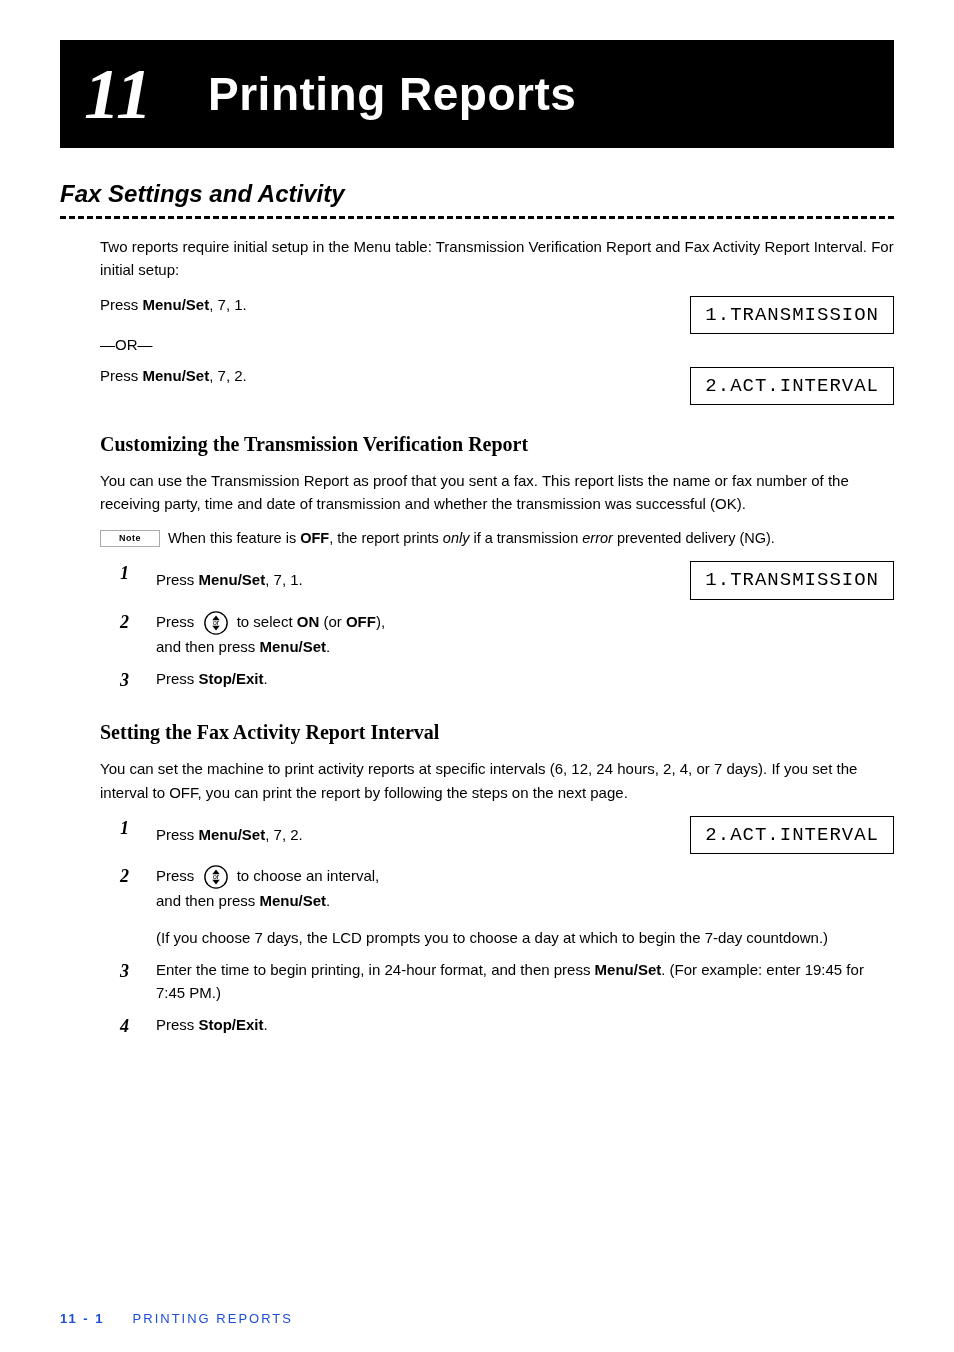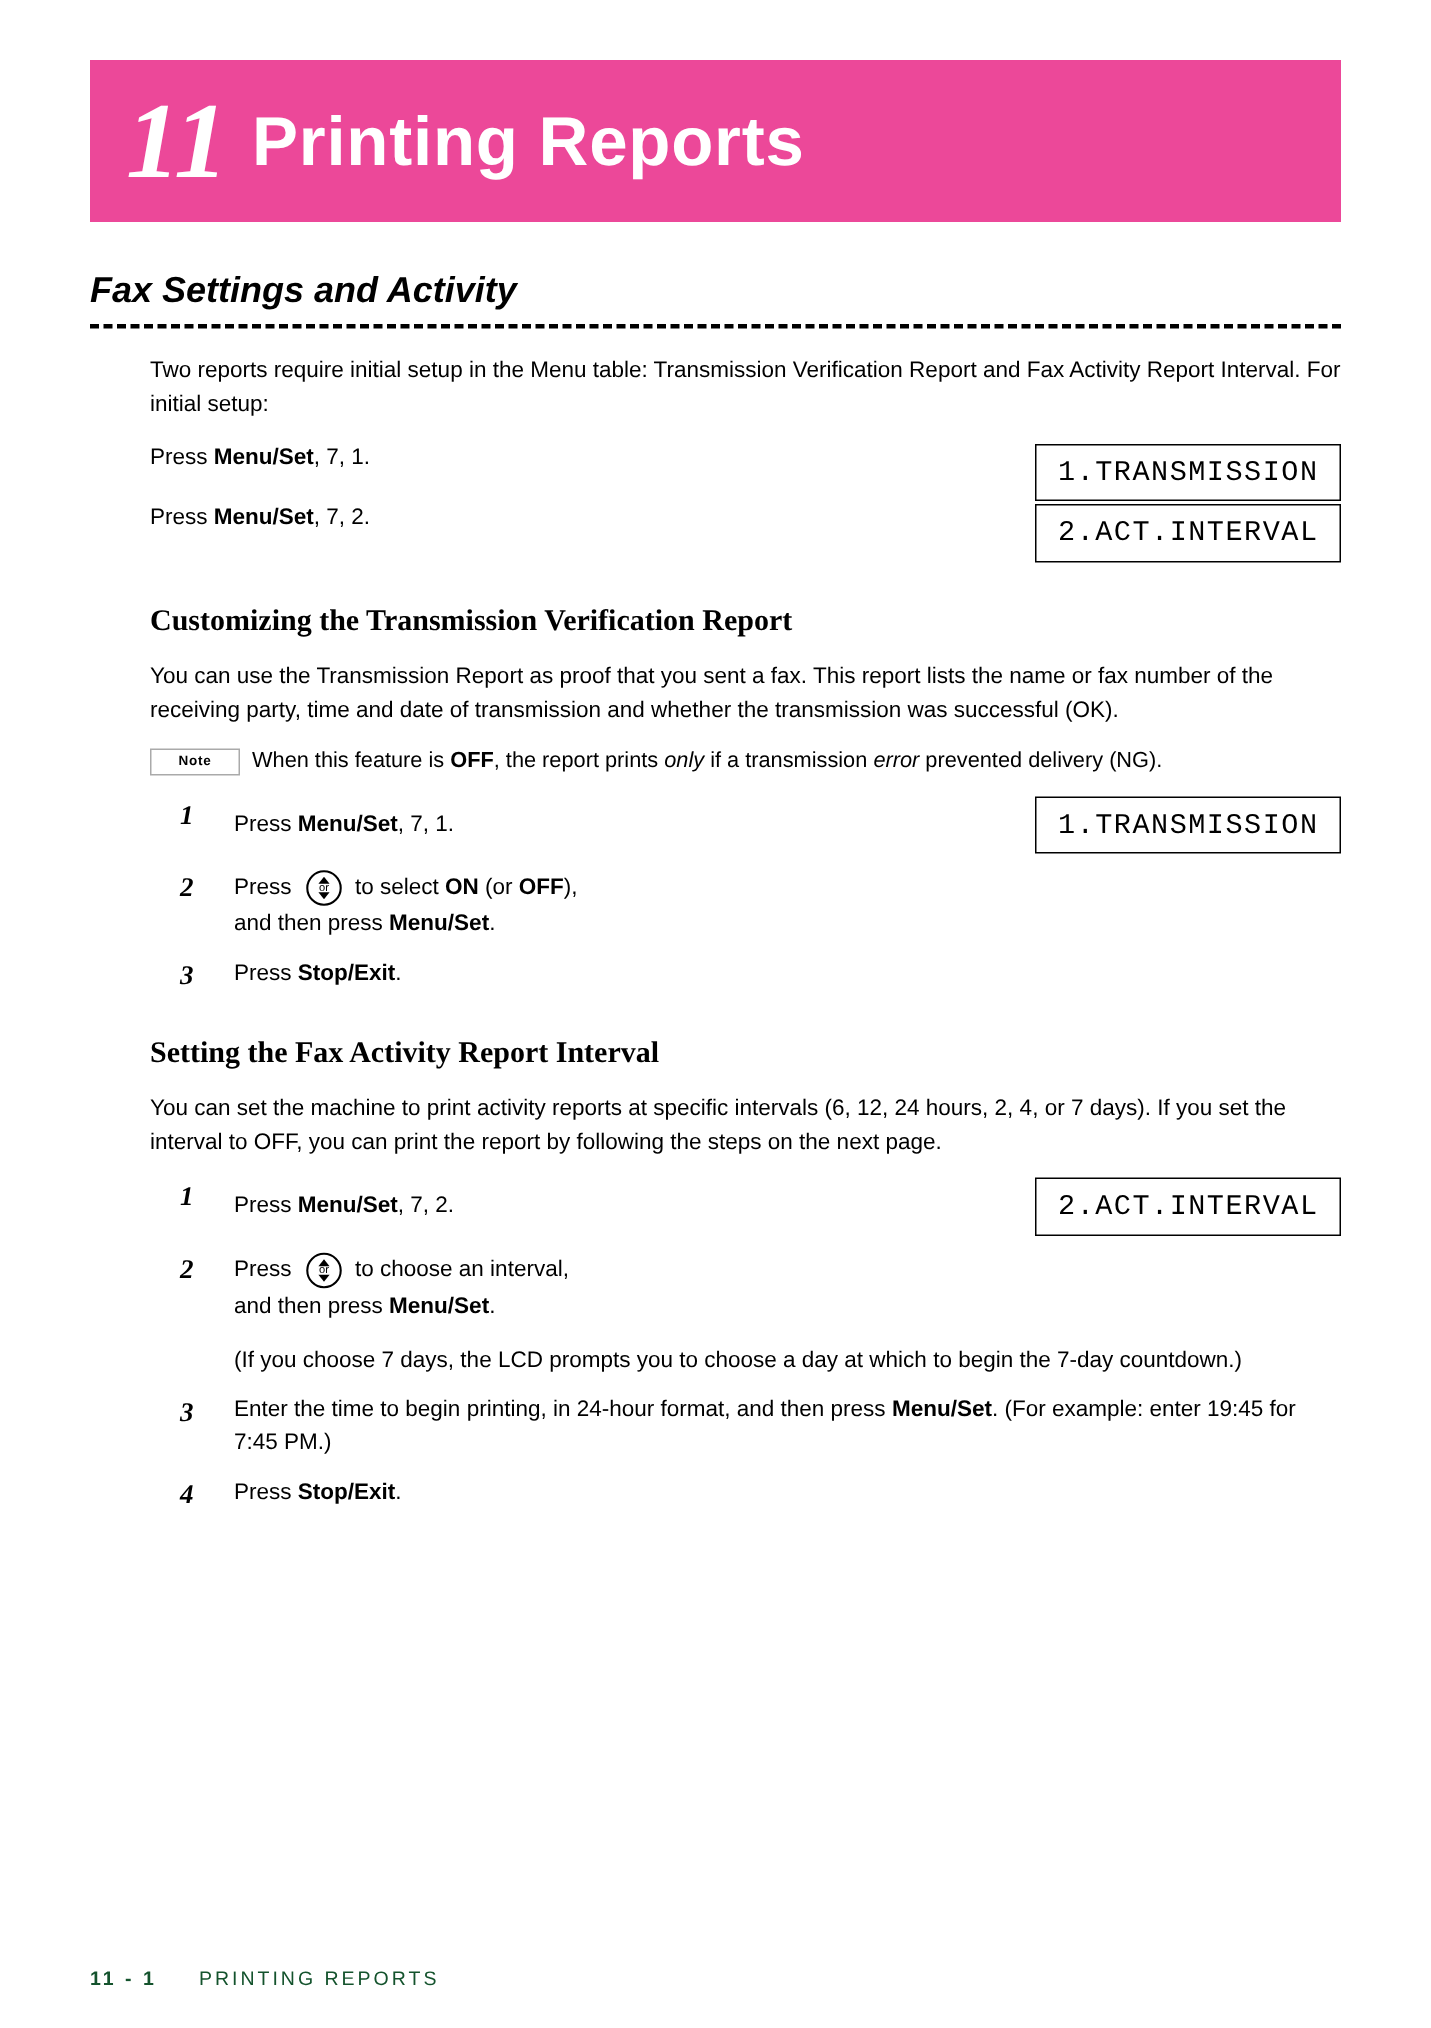--- a/index.html
+++ b/index.html
@@ -17,23 +17,24 @@
 
     .page {
       padding: 40px 60px 60px 60px;
       max-width: 954px;
     }
 
     
     .chapter-header {
       display: flex;
       align-items: center;
-      background: #ec4899;
+      background: #000000;
       padding: 18px 24px;
       margin-bottom: 28px;
+      gap: 40px;
     }
 
     .chapter-number {
       font-size: 72px;
       font-weight: 900;
       color: #fff;
       font-style: italic;
       font-family: 'Times New Roman', serif;
       line-height: 1;
       margin-right: 16px;
@@ -186,21 +187,21 @@
     }
 
     
     .footer {
       position: absolute;
       bottom: 24px;
       left: 60px;
       font-size: 13px;
       letter-spacing: 2px;
       font-family: Arial, sans-serif;
-      color: #14532d;
+      color: #1d4ed8;
     }
 
     .footer-page {
       font-weight: bold;
     }
 
     .two-col {
       display: flex;
       align-items: flex-start;
     }
@@ -237,20 +238,21 @@
       <div class="left-col">
         <p class="press-text">
           Press <strong>Menu/Set</strong>, 7, 1.
         </p>
       </div>
       <div class="right-col">
         <span class="lcd-box">1.TRANSMISSION</span>
       </div>
     </div>
 
+    <p class="or-line">—OR—</p>
 
     <div class="two-col">
       <div class="left-col">
         <p class="press-text">
           Press <strong>Menu/Set</strong>, 7, 2.
         </p>
       </div>
       <div class="right-col">
         <span class="lcd-box">2.ACT.INTERVAL</span>
       </div>

